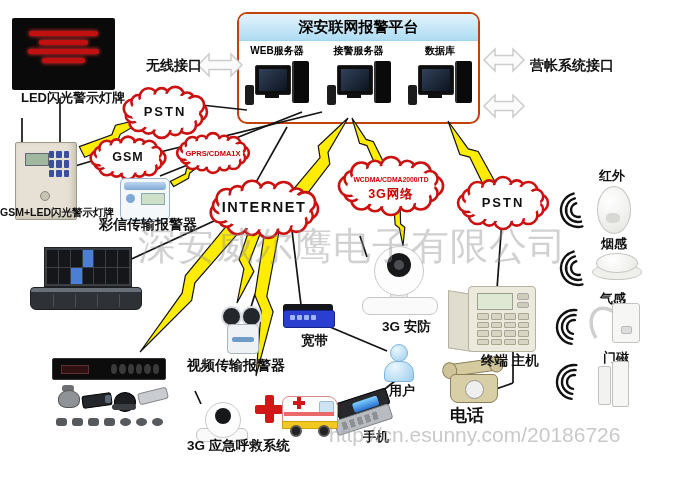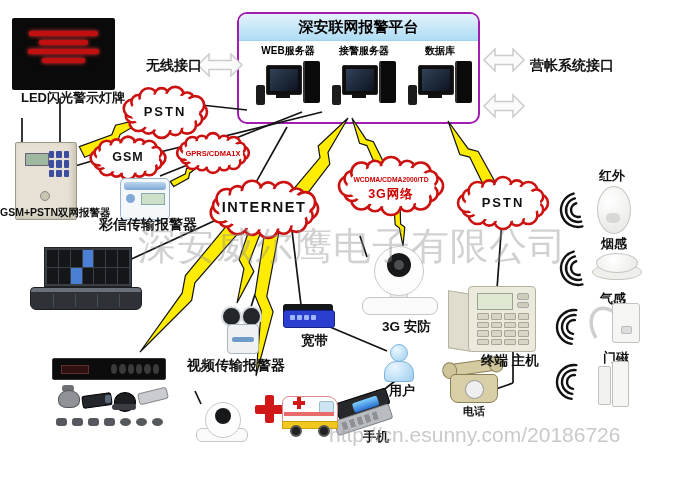--- a/index.html
+++ b/index.html
@@ -6,25 +6,25 @@
   .stage{position:relative;width:673px;height:487px;background:#ffffff;overflow:hidden;
          font-family:"Liberation Sans","DejaVu Sans",sans-serif;}
   svg#wires{position:absolute;left:0;top:0;z-index:2;pointer-events:none;}
   .lbl{position:absolute;font-weight:bold;color:#111;white-space:nowrap;z-index:3;}
   .cloud-label{position:absolute;text-align:center;font-weight:bold;color:#111;z-index:4;}
   .red{color:#c00;}
   .dev{position:absolute;z-index:3;}
   .part{position:absolute;}
 
   
-  .platform{position:absolute;left:237px;top:12px;width:243px;height:112px;border:2px solid #a21caf;
+  .platform{position:absolute;left:237px;top:12px;width:243px;height:112px;border:2px solid #c2410c;
             border-radius:10px;background:#fff;z-index:1;box-sizing:border-box;}
   .platform-title{height:26px;line-height:26px;text-align:center;font-weight:bold;font-size:15px;
             background:linear-gradient(#e3f3fc,#aedcf3);border-bottom:1px solid #9fd4ee;border-radius:8px 8px 0 0;}
-  .servers{display:flex;justify-content:flex-end;padding-top:3px;}
+  .servers{display:flex;justify-content:space-between;padding-top:3px;}
   .server{width:76px;text-align:center;}
   .server-label{font-size:10px;font-weight:bold;}
   .pc{position:relative;width:64px;height:46px;margin:3px auto 0;}
   .pc-spk{position:absolute;left:0;bottom:2px;width:9px;height:20px;background:#1c1c1c;border-radius:2px;}
   .pc-mon{position:absolute;left:10px;top:4px;width:34px;height:28px;background:#0e0e0e;border:1px solid #2a2a2a;border-radius:2px;}
   .pc-scr{position:absolute;left:3px;top:3px;right:3px;bottom:3px;background:linear-gradient(135deg,#32425a,#0c131f);}
   .pc-base{position:absolute;left:20px;top:33px;width:14px;height:4px;background:#111;}
   .pc-tower{position:absolute;left:47px;top:0;width:15px;height:42px;background:#0a0a0a;border-left:2px solid #333;border-radius:2px;}
 
   
@@ -354,21 +354,21 @@
         <div></div>
         <div></div>
         <div></div>
         <div></div>
         <div></div>
         <div></div>
         <div></div>
     </div>
     <div class="part panel-lock"></div>
   </div>
-  <div class="lbl" style="left:0px;top:206px;font-size:10.5px;">GSM+PSTN双网报警器</div>
+  <div class="lbl" style="left:0px;top:206px;font-size:10.5px;">GSM+LED闪光警示灯牌</div>
 
   <div class="dev mms">
     <div class="part mms-strip"></div>
     <div class="part mms-scr"></div>
     <div class="part mms-dot"></div>
   </div>
   <div class="lbl" style="left:99px;top:216px;font-size:14px;">彩信传输报警器</div>
 
   <div class="dev ops-wall">
     <div></div>
@@ -460,21 +460,21 @@
   </div>
   <div class="lbl" style="left:363px;top:428px;font-size:13px;">手机</div>
 
   <div class="dev tel-hand">
     <div class="part tel-cup" style="left:-2px;"></div>
     <div class="part tel-cup" style="left:45px;"></div>
   </div>
   <div class="dev tel-body">
     <div class="part tel-dial"></div>
   </div>
-  <div class="lbl" style="left:450px;top:404px;font-size:11px;margin-left:13px;">电话</div>
+  <div class="lbl" style="left:450px;top:404px;font-size:17px;">电话</div>
 
   <div class="dev term-flap"></div>
   <div class="dev term">
     <div class="part term-lcd"></div>
     <div class="part term-side">
         <div></div>
         <div></div>
       </div>
     <div class="part term-keys">
       <div></div>
@@ -505,20 +505,21 @@
   <div class="dev plus-v"></div>
   <div class="dev amb-body">
     <div class="part amb-win"></div>
     <div class="part amb-stripe"></div>
     <div class="part amb-cross-h"></div>
     <div class="part amb-cross-v"></div>
   </div>
   <div class="dev amb-skirt"></div>
   <div class="dev amb-wheel" style="left:290px;"></div>
   <div class="dev amb-wheel" style="left:318px;"></div>
+  <div class="lbl" style="left:187px;top:437px;font-size:13.5px;">3G 应急呼救系统</div>
 
   <div class="lbl" style="left:599px;top:167px;font-size:13px;">红外</div>
   <div class="dev sens-ir">
     <div class="part sens-ir-win"></div>
   </div>
   <div class="lbl" style="left:601px;top:235px;font-size:13px;">烟感</div>
   <div class="dev smoke-base"></div>
   <div class="dev smoke-top"></div>
   <div class="lbl" style="left:600px;top:290px;font-size:13px;">气感</div>
   <div class="dev gas-box">

